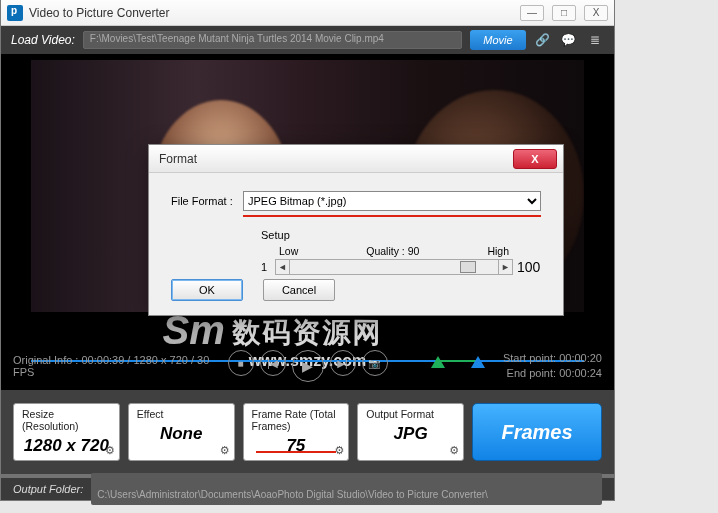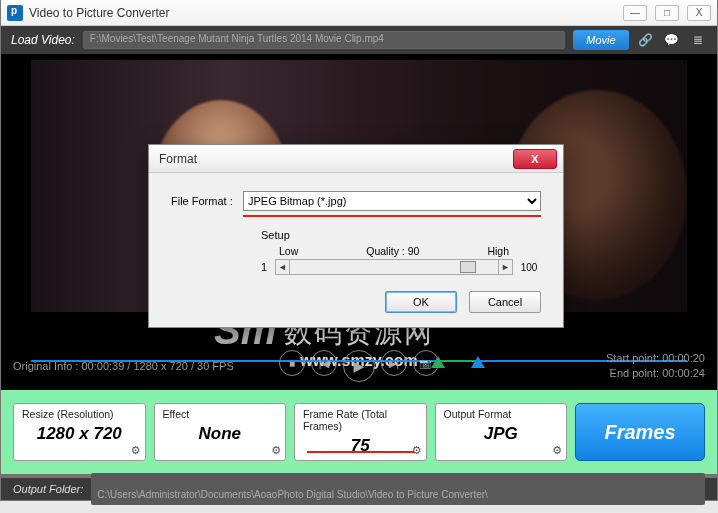--- a/index.html
+++ b/index.html
@@ -17,39 +17,39 @@
 .loadbar .path { flex:1; height:18px; background:#5a5a5a; border:1px solid #666; color:#aaa; font-size:10px; padding:1px 6px; border-radius:2px; overflow:hidden; white-space:nowrap; }
 .loadbar .loadbtn { width:56px; height:20px; background:linear-gradient(#3aa0ef,#1c7bd0); color:#fff; font-size:11px; font-style:italic; border:none; border-radius:3px; cursor:pointer; }
 .loadbar .ri { width:18px; height:18px; color:#ccc; display:flex; align-items:center; justify-content:center; font-size:12px; cursor:pointer; }
 
 .videozone { height: 336px; background: #000; position: relative; padding: 6px 30px 0 30px; }
 .frame { width: 100%; height: 252px; background: linear-gradient(90deg,#1a1218,#3a2830 30%,#2a1a20 50%,#1a1012 70%,#0f0a0c); position:relative; overflow:hidden; }
 .frame .face1 { position:absolute; left:120px; top:40px; width:140px; height:180px; background: radial-gradient(ellipse at 50% 40%, #c89a7a 20%, #8a5a42 60%, #3a2a22); border-radius:50% 50% 45% 45%; filter:blur(1px); }
 .frame .face2 { position:absolute; right:0px; top:30px; width:180px; height:210px; background: radial-gradient(ellipse at 40% 40%, #5a3a2a 20%, #2a1812 60%, #0a0606); border-radius:50%; filter:blur(1px); }
 
 .wm { position:absolute; left:50%; top:260px; transform:translateX(-50%); text-align:center; pointer-events:none; }
-.wm .cn { color:#fff; font-size:28px; font-weight:normal; letter-spacing:2px; opacity:0.85; text-shadow:0 0 4px #000; }
+.wm .cn { color:#fff; font-size:28px; font-weight:bold; letter-spacing:2px; opacity:0.85; text-shadow:0 0 4px #000; }
 .wm .en { color:#fff; font-size:16px; font-weight:bold; opacity:0.85; text-shadow:0 0 4px #000; }
 .wm .sm { position:absolute; left:-70px; top:-6px; color:#fff; opacity:0.7; font-size:40px; font-weight:900; font-style:italic; }
 
 .timeline { position:absolute; left:30px; right:30px; top:294px; height:28px; }
 .timeline .track { height:2px; background:#1b88e8; margin-top:12px; position:relative; }
 .timeline .mk { position:absolute; width:14px; height:16px; top:-8px; }
 .timeline .mk.start { left:400px; border-bottom:12px solid #1eb05a; border-left:7px solid transparent; border-right:7px solid transparent; }
 .timeline .mk.end { left:440px; border-bottom:12px solid #1b88e8; border-left:7px solid transparent; border-right:7px solid transparent; }
 .timeline .seg { position:absolute; left:408px; width:40px; height:2px; background:#1eb05a; top:0; }
 
 .inforow { position:absolute; left:12px; right:12px; bottom:4px; height:40px; display:flex; align-items:center; }
 .inforow .orig { color:#999; font-size:11px; flex:1; }
 .inforow .controls { display:flex; gap:6px; }
 .inforow .cbtn { width:26px; height:26px; border:1.5px solid #888; border-radius:50%; background:transparent; display:flex; align-items:center; justify-content:center; color:#aaa; font-size:10px; cursor:pointer; }
 .inforow .cbtn.play { width:32px; height:32px; font-size:14px; }
 .inforow .points { text-align:right; color:#999; font-size:11px; line-height:1.4; flex:1; }
 
-.config { height: 84px; background:#86efac; display:flex; align-items:center; padding:10px 12px; gap:8px; }
+.config { height: 84px; background:#404040; display:flex; align-items:center; padding:10px 12px; gap:8px; }
 .cfgbox { flex:1; height:58px; background:#fff; border:1px solid #999; border-radius:3px; padding:4px 8px; position:relative; }
 .cfgbox .hdr { font-size:10.5px; color:#222; }
 .cfgbox .val { font-size:17px; font-weight:bold; text-align:center; margin-top:4px; color:#000; font-style:italic; }
 .cfgbox .gear { position:absolute; right:4px; bottom:3px; color:#555; font-size:11px; }
 .cfgbox.underline::after { content:""; position:absolute; left:12px; right:12px; bottom:7px; height:2px; background:#d21; }
 .convert { width:130px; height:58px; background:linear-gradient(#44b2ff,#1183e6); border:1px solid #0a5fa8; border-radius:5px; color:#fff; font-size:20px; font-style:italic; font-weight:600; cursor:pointer; }
 
 .outbar { height:26px; background:#3a3a3a; border-top:4px solid #737373; display:flex; align-items:center; padding:0 12px; gap:8px; }
 .outbar .lbl { color:#ddd; font-size:11px; font-style:italic; }
 .outbar .path { flex:1; height:16px; background:#5a5a5a; color:#aaa; font-size:10px; padding:16px 6px; border-radius:2px; overflow:hidden; white-space:nowrap; }
@@ -66,26 +66,26 @@
 .redline { height:2px; background:#d21; margin-left:72px; margin-bottom:12px; }
 .setup { margin-left:90px; font-size:11px; }
 .setup .scale { display:flex; justify-content:space-between; margin:4px 0 2px 18px; width:230px; font-size:10.5px; }
 .setup .srow { display:flex; align-items:center; gap:4px; }
 .setup .srow .n { font-size:11px; width:10px; }
 .setup .slider { flex:1; height:16px; position:relative; border:1px solid #aaa; background:#eee; }
 .setup .slider .arr { position:absolute; top:0; width:14px; height:14px; font-size:9px; display:flex; align-items:center; justify-content:center; color:#444; }
 .setup .slider .arr.l { left:0; border-right:1px solid #aaa; }
 .setup .slider .arr.r { right:0; border-left:1px solid #aaa; }
 .setup .slider .thumb { position:absolute; left:78%; top:1px; width:16px; height:12px; background:#ddd; border:1px solid #888; }
-.setup .srow .max { font-size:10px; width:24px; text-align:center; }
-.dbtns { display:flex; justify-content:flex-end; gap:12px; margin-top:16px; }
+.setup .srow .max { font-size:14px; width:24px; text-align:left; }
+.dbtns { display:flex; justify-content:flex-start; gap:20px; margin-top:4px; }
 .dbtns button { width:72px; height:22px; font-size:11px; background:linear-gradient(#fff,#e4e4e4); border:1px solid #999; border-radius:2px; cursor:pointer; }
 .dbtns button.ok { border:1px solid #4a90d9; box-shadow:0 0 0 1px #7ab8ee inset; }
 
-.outer { border:1px solid #777; border-top:none; width:718px; }
+.outer { border:1px solid #777; border-top:none; width:615px; }
 </style>
 </head>
 <body>
 
 <div class="outer">
 <div class="titlebar">
   <div class="logo"></div>
   <div class="ttl">Video to Picture Converter</div>
   <div class="winbtns">
     <div class="wbtn">—</div>

